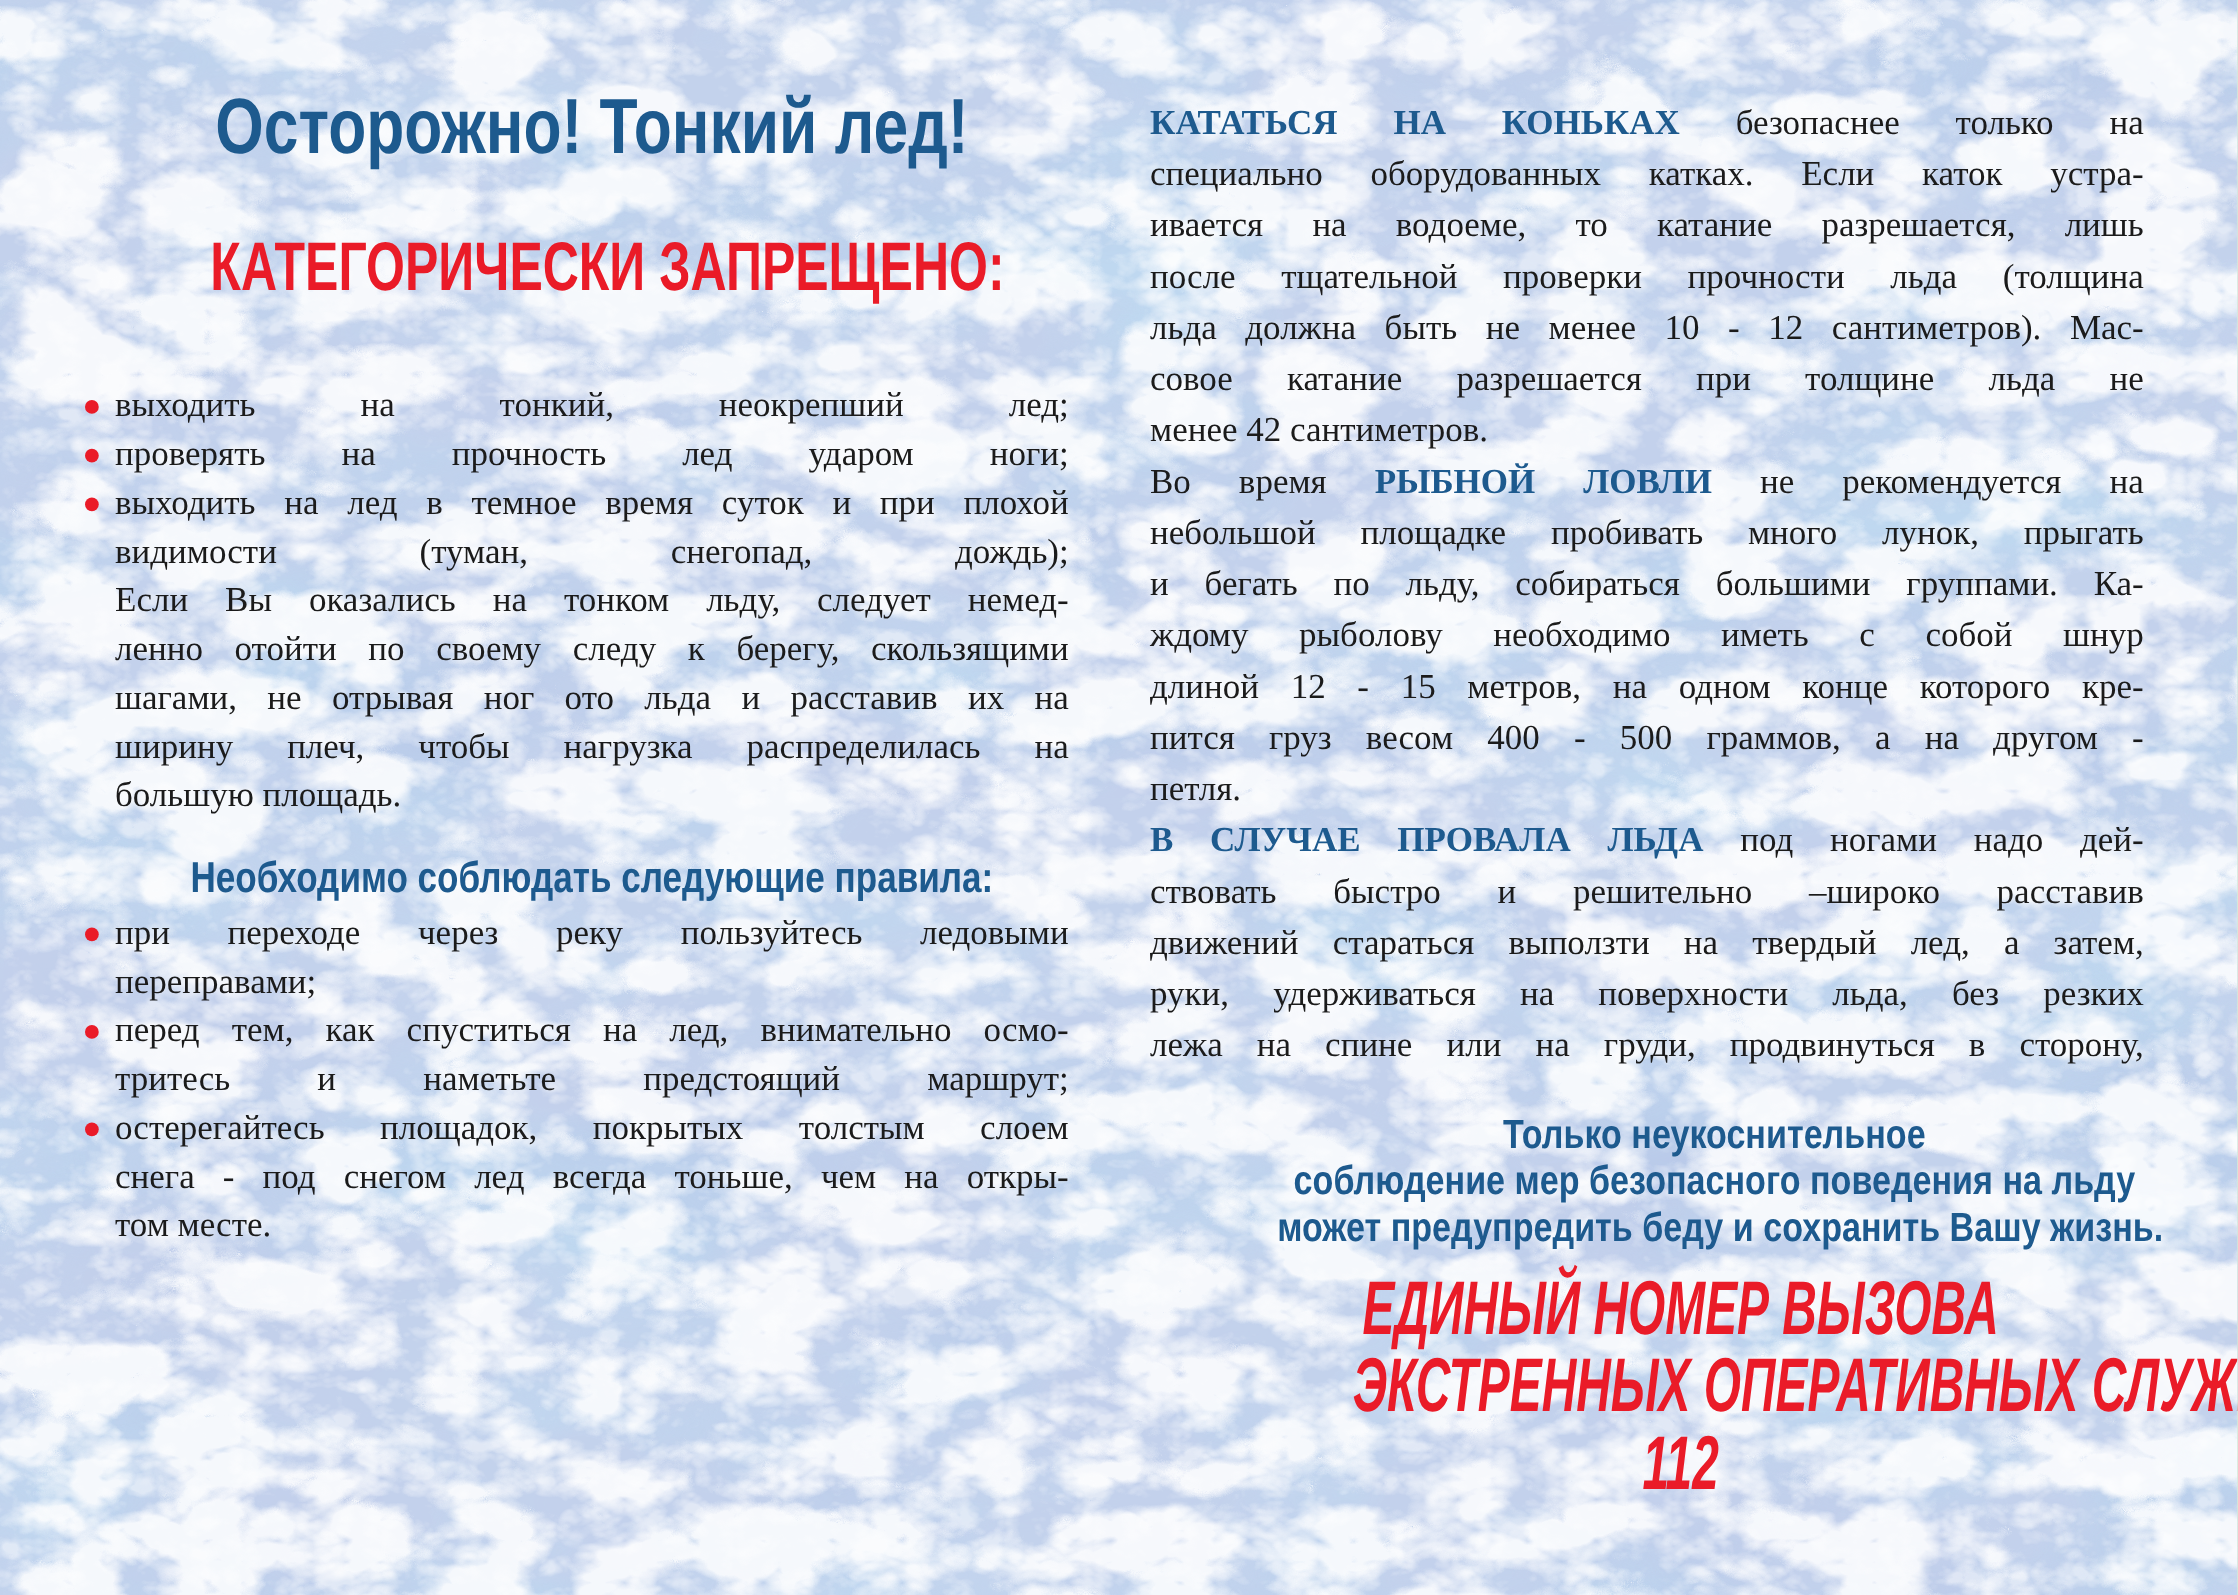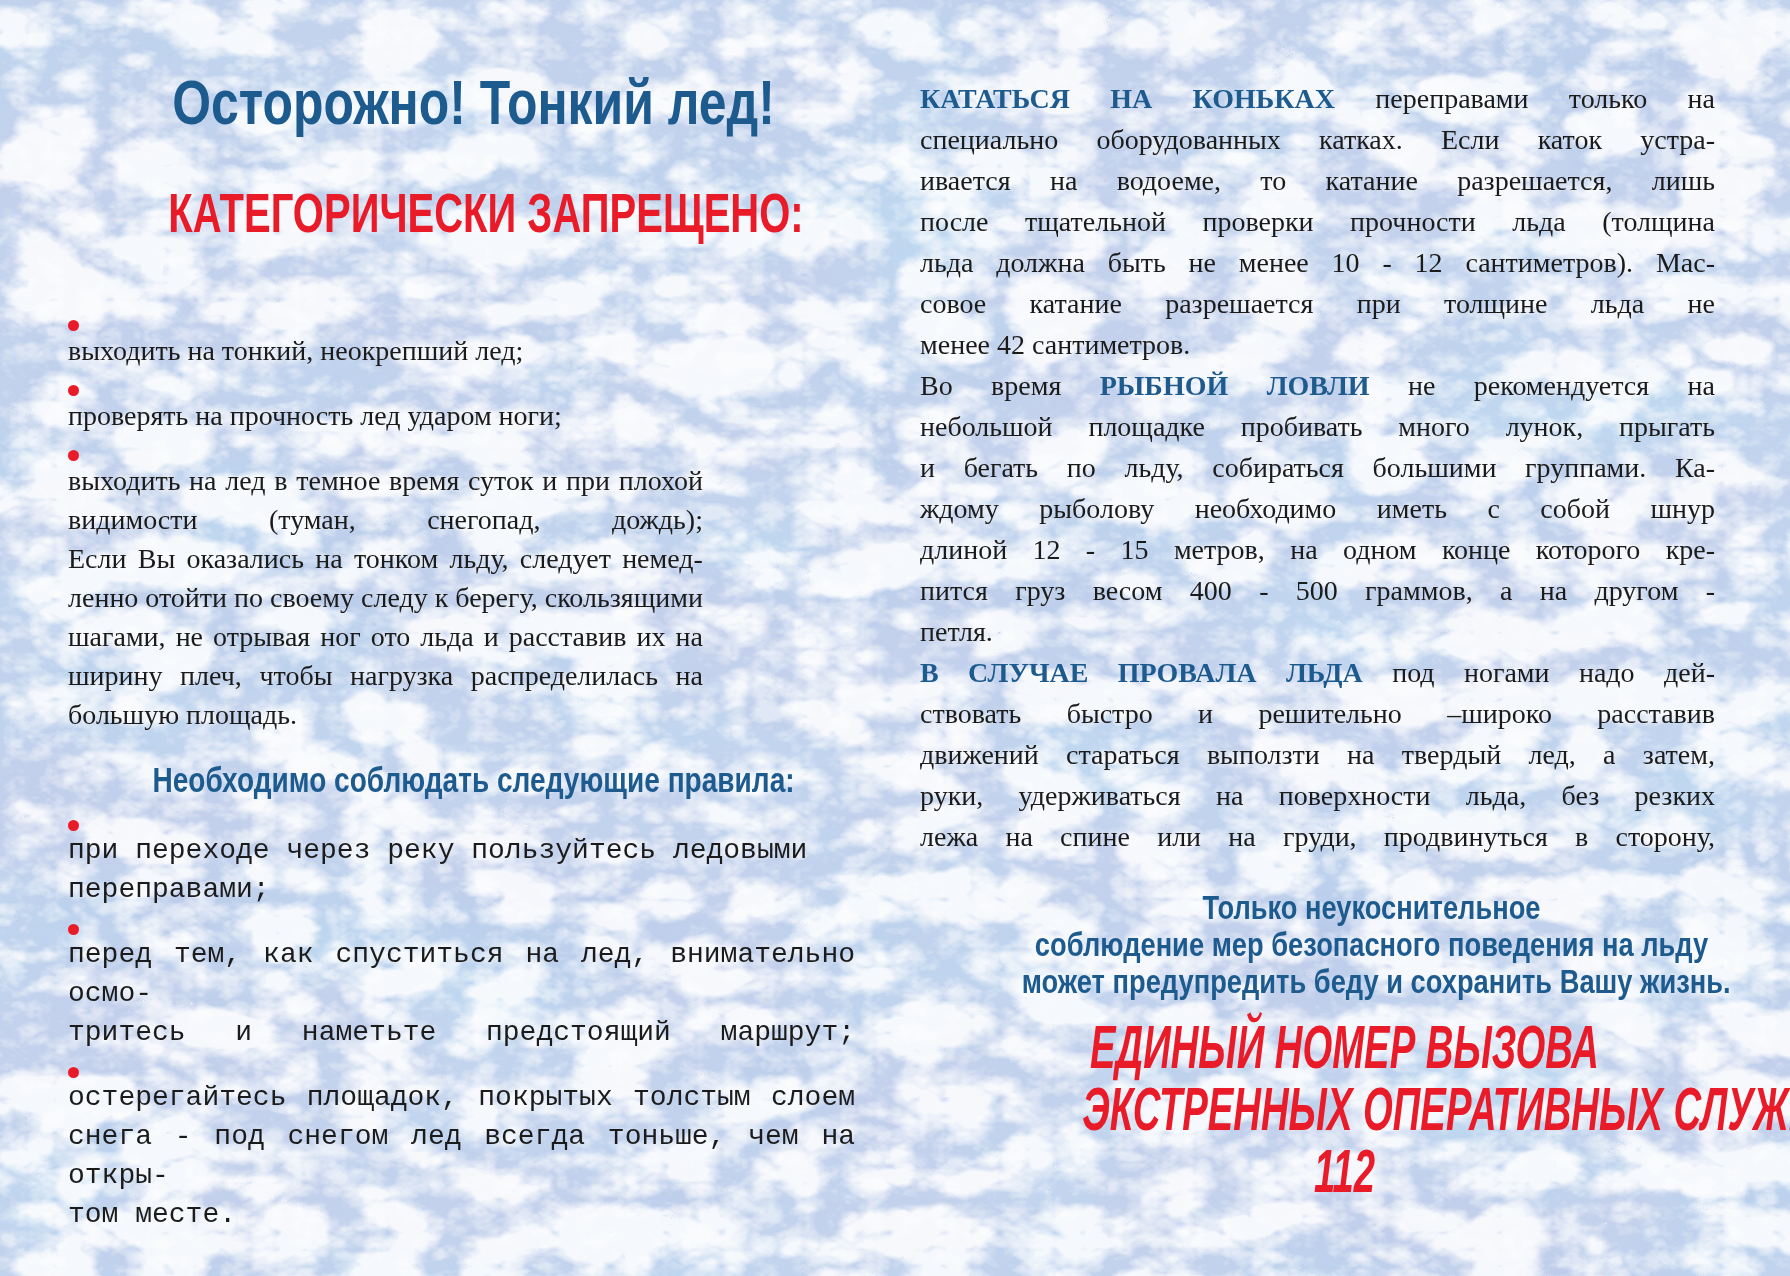--- a/index.html
+++ b/index.html
@@ -17,22 +17,22 @@
          white-space:nowrap;transform:scale(.86,1.08);transform-origin:center;}
   .h-red{margin:53px 0 0 24px;width:763px;font-family:"Liberation Sans",sans-serif;
          font-weight:bold;font-size:50px;line-height:55px;color:#ea1b28;text-align:center;
          white-space:nowrap;transform:scale(.80,1.10);transform-origin:center;}
   .h-rules{margin:27px 0 0 24px;width:763px;font-family:"Liberation Sans",sans-serif;
          font-weight:bold;font-size:33px;line-height:37px;color:#1d5a8e;text-align:center;
          white-space:nowrap;transform:scale(.85,1.05);transform-origin:center;}
 
   
   .list{margin-top:64px;}
-  .list.second{margin-top:7px;font-family:Liberation Mono, monospace;}
-  .bullet{display:flex;align-items:flex-start;flex-direction:column;}
+  .list.second{margin-top:7px;}
+  .bullet{display:flex;align-items:flex-start;}
   .dot{flex:0 0 11px;width:11px;height:11px;border-radius:50%;background:#ea1b28;margin:15px 13px 0 0;}
   .btext{flex:1;min-width:0;}
 
   
   .ln{font-size:28px;line-height:39px;text-align:justify;text-align-last:justify;white-space:normal;}
   .col-right .ln{line-height:41px;}
   .ln.last{text-align:left;text-align-last:auto;}
   .lead{font-weight:bold;color:#1d5a8e;}
 
   .paras{margin-top:18px;}
@@ -130,21 +130,21 @@
             <div class="ln"><span>снега - под снегом лед всегда тоньше, чем на откры-</span></div>
             <div class="ln last"><span>том месте.</span></div>
           </div>
         </div>
       </div>
   </div>
 
   <div class="col col-right">
     <div class="paras" id="paragraphs">
         <div class="para">
-          <div class="ln"><span class="lead">КАТАТЬСЯ НА КОНЬКАХ</span><span> переправами только на</span></div>
+          <div class="ln"><span class="lead">КАТАТЬСЯ НА КОНЬКАХ</span><span> безопаснее только на</span></div>
           <div class="ln"><span>специально оборудованных катках. Если каток устра-</span></div>
           <div class="ln"><span>ивается на водоеме, то катание разрешается, лишь</span></div>
           <div class="ln"><span>после тщательной проверки прочности льда (толщина</span></div>
           <div class="ln"><span>льда должна быть не менее 10 - 12 сантиметров). Мас-</span></div>
           <div class="ln"><span>совое катание разрешается при толщине льда не</span></div>
           <div class="ln last"><span>менее 42 сантиметров.</span></div>
         </div>
         <div class="para">
           <div class="ln"><span>Во время </span><span class="lead">РЫБНОЙ ЛОВЛИ</span><span> не рекомендуется на</span></div>
           <div class="ln"><span>небольшой площадке пробивать много лунок, прыгать</span></div>

